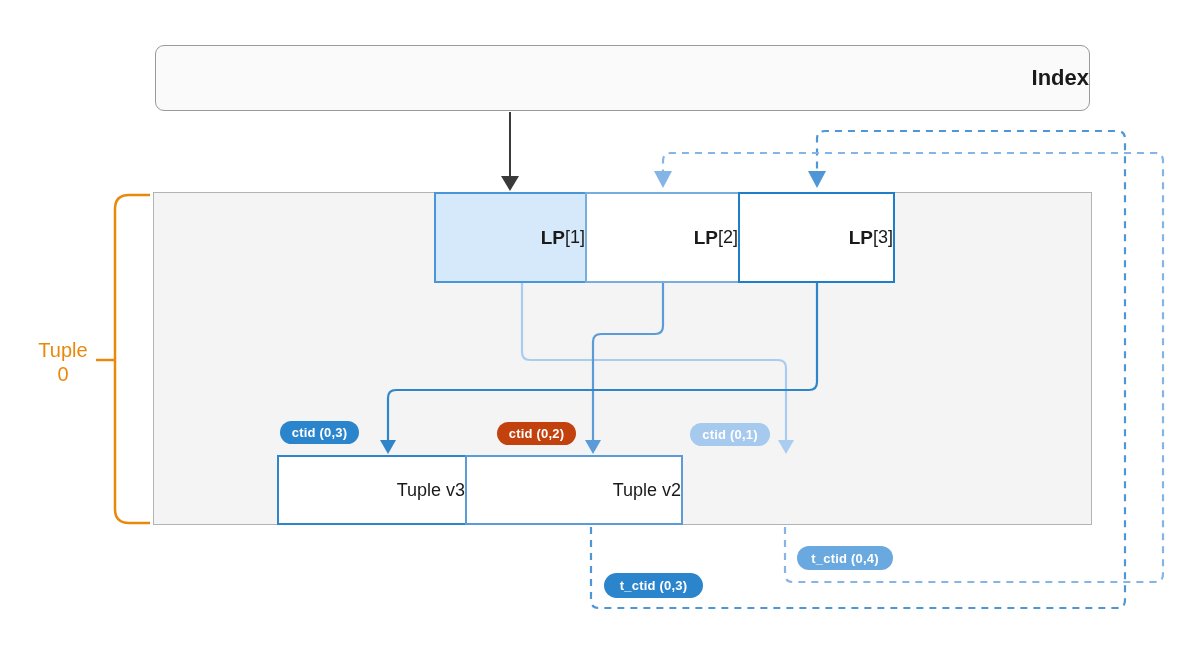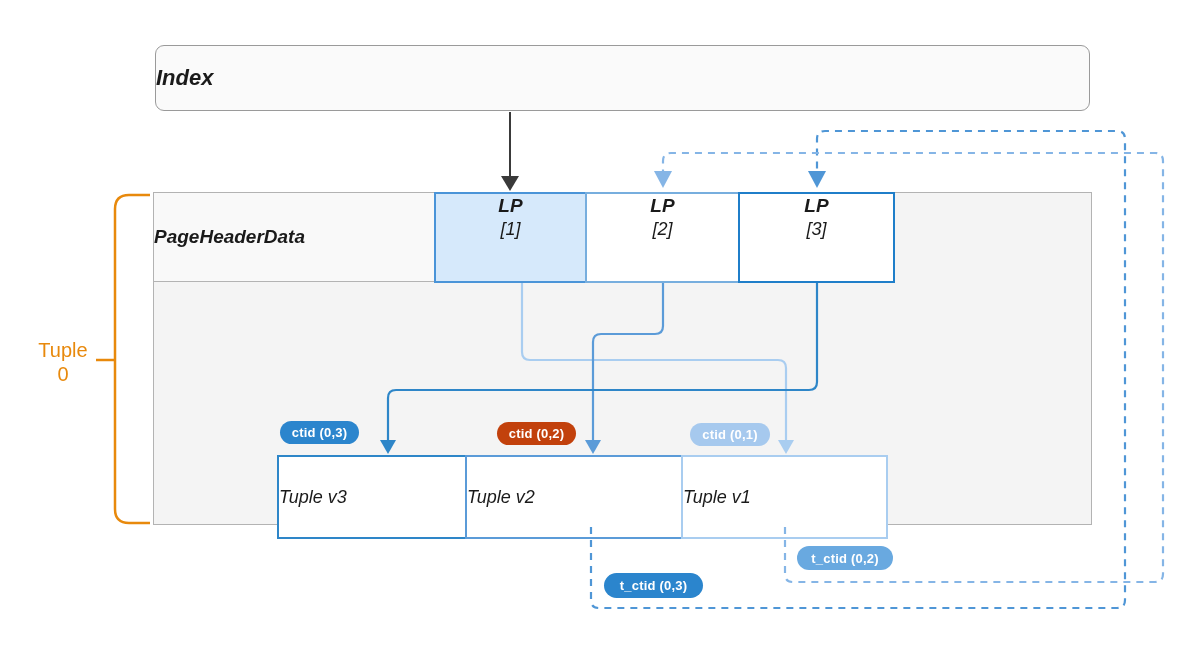--- a/index.html
+++ b/index.html
@@ -1,28 +1,28 @@
 <!DOCTYPE html>
 <html><head>
 <meta charset="utf-8">
 <style>
   html,body{margin:0;padding:0;background:#ffffff;}
   body{font-family:"Liberation Sans","DejaVu Sans",sans-serif;color:#1a1a1a;}
   .canvas{position:relative;width:1200px;height:655px;background:#ffffff;overflow:hidden;}
-  .box{position:absolute;box-sizing:border-box;display:flex;align-items:center;justify-content:flex-start;text-align:center;font-style:italic;}
+  .box{position:absolute;box-sizing:border-box;display:flex;align-items:center;justify-content:flex-end;text-align:center;}
   .index-box{left:155px;top:45px;width:935px;height:66px;background:#FAFAFA;border:1.5px solid #9A9A9A;border-radius:9px;font-size:22px;font-weight:700;}
   .page-box{left:153px;top:192px;width:939px;height:333px;background:#F4F4F4;border:1.5px solid #B3B3B3;}
   .header-cell{left:154px;top:193px;width:280px;height:89px;background:#F9F9F9;border-bottom:1.5px solid #B3B3B3;font-size:19px;font-weight:700;}
-  .lp-cell{top:192px;height:91px;background:#ffffff;border:2px solid;flex-direction:column;line-height:1.25;font-size:19px;}
+  .lp-cell{top:192px;height:91px;background:#ffffff;border:2px solid;flex-direction:row;line-height:1.25;font-size:19px;}
   .lp-cell .lp-name{font-weight:700;}
   .lp-cell .lp-idx{font-weight:400;font-size:18px;}
   .lp1{left:434px;width:153px;}
   .lp2{left:585px;width:155px;}
   .lp3{left:738px;width:157px;}
-  .tuple{top:455px;height:84px;background:#ffffff;border:2px solid;font-size:18px;font-weight:500;}
+  .tuple{top:455px;height:70px;background:#ffffff;border:2px solid;font-size:18px;font-weight:500;}
   .tuple-v3{left:277px;width:190px;}
   .tuple-v2{left:465px;width:218px;}
   .tuple-v1{left:681px;width:207px;}
   .special{left:886px;top:455px;width:206px;height:70px;background:#FAFAFA;border:1.5px solid #B3B3B3;font-size:18px;font-weight:500;}
   .badge{position:absolute;box-sizing:border-box;border-radius:999px;color:#ffffff;font-size:13px;font-weight:700;display:flex;align-items:center;justify-content:center;letter-spacing:0.2px;}
   .page-label{position:absolute;left:26px;top:338px;width:74px;text-align:center;font-size:20px;line-height:1.2;font-weight:400;}
   svg.overlay{position:absolute;left:0;top:0;width:1200px;height:655px;pointer-events:none;}
 </style>
 </head>
 <body>
@@ -32,45 +32,39 @@
   <div class="box index-box">
     <span>Index</span>
   </div>
 
   <div class="page-label" style="color: rgb(232, 137, 12);">
     <div>Tuple</div>
     <div>0</div>
   </div>
 
   <div class="box page-box"></div>
-  <div class="box header-cell">
-    <span>PageHeaderData</span>
-  </div>
 
   <div class="box lp-cell lp1" style="background-color: rgb(214, 233, 251); border-color: rgb(74, 148, 216);">
     <div class="lp-name">LP</div>
     <div class="lp-idx">[1]</div>
   </div>
   <div class="box lp-cell lp2" style="border-color: rgb(119, 174, 222);">
     <div class="lp-name">LP</div>
     <div class="lp-idx">[2]</div>
   </div>
   <div class="box lp-cell lp3" style="border-color: rgb(31, 126, 201);">
     <div class="lp-name">LP</div>
     <div class="lp-idx">[3]</div>
   </div>
 
   <div class="box tuple tuple-v3" style="border-color: rgb(46, 134, 200);">
     <span>Tuple v3</span>
   </div>
   <div class="box tuple tuple-v2" style="border-color: rgb(91, 155, 216);">
     <span>Tuple v2</span>
-  </div>
-  <div class="box tuple tuple-v1" style="border-color: rgb(169, 205, 240);">
-    <span>Tuple v1</span>
   </div>
 
   <svg class="overlay" viewBox="0 0 1200 655">
 
     <path fill="none" stroke-width="2.5" d="M150 195 L129 195 Q115 195 115 209 L115 509 Q115 523 129 523 L150 523" stroke="#E8890C"></path>
     <path fill="none" stroke-width="2.5" d="M96 360 L115 360" stroke="#E8890C"></path>
 
     <line x1="510" y1="112" x2="510" y2="177" stroke-width="2" stroke="#3A3A3A"></line>
     <polygon points="501,176 519,176 510,191" fill="#3A3A3A"></polygon>
 
@@ -87,15 +81,15 @@
     <polygon points="808,171 826,171 817,188" fill="#4F96D6"></polygon>
 
     <path fill="none" stroke-width="2.2" stroke-dasharray="7 6" d="M785 527 L785 574 Q785 582 793 582 L1155 582 Q1163 582 1163 574 L1163 161 Q1163 153 1155 153 L671 153 Q663 153 663 161 L663 172" stroke="#85B5E6"></path>
     <polygon points="654,171 672,171 663,188" fill="#85B5E6"></polygon>
   </svg>
 
   <div class="badge" style="left: 280px; top: 421px; width: 79px; height: 23px; background-color: rgb(43, 133, 205);">ctid (0,3)</div>
   <div class="badge" style="left: 497px; top: 422px; width: 79px; height: 23px; background-color: #c2410c;">ctid (0,2)</div>
   <div class="badge" style="left: 690px; top: 423px; width: 80px; height: 23px; background-color: rgb(166, 201, 238);">ctid (0,1)</div>
   <div class="badge" style="left: 604px; top: 573px; width: 99px; height: 25px; background-color: rgb(43, 133, 205);">t_ctid (0,3)</div>
-  <div class="badge" style="left: 797px; top: 546px; width: 96px; height: 24px; background-color: rgb(105, 169, 224);">t_ctid (0,2)</div>
+  <div class="badge" style="left: 797px; top: 546px; width: 96px; height: 24px; background-color: rgb(105, 169, 224);">t_ctid (0,4)</div>
 
 </div>
 
 </body></html>

